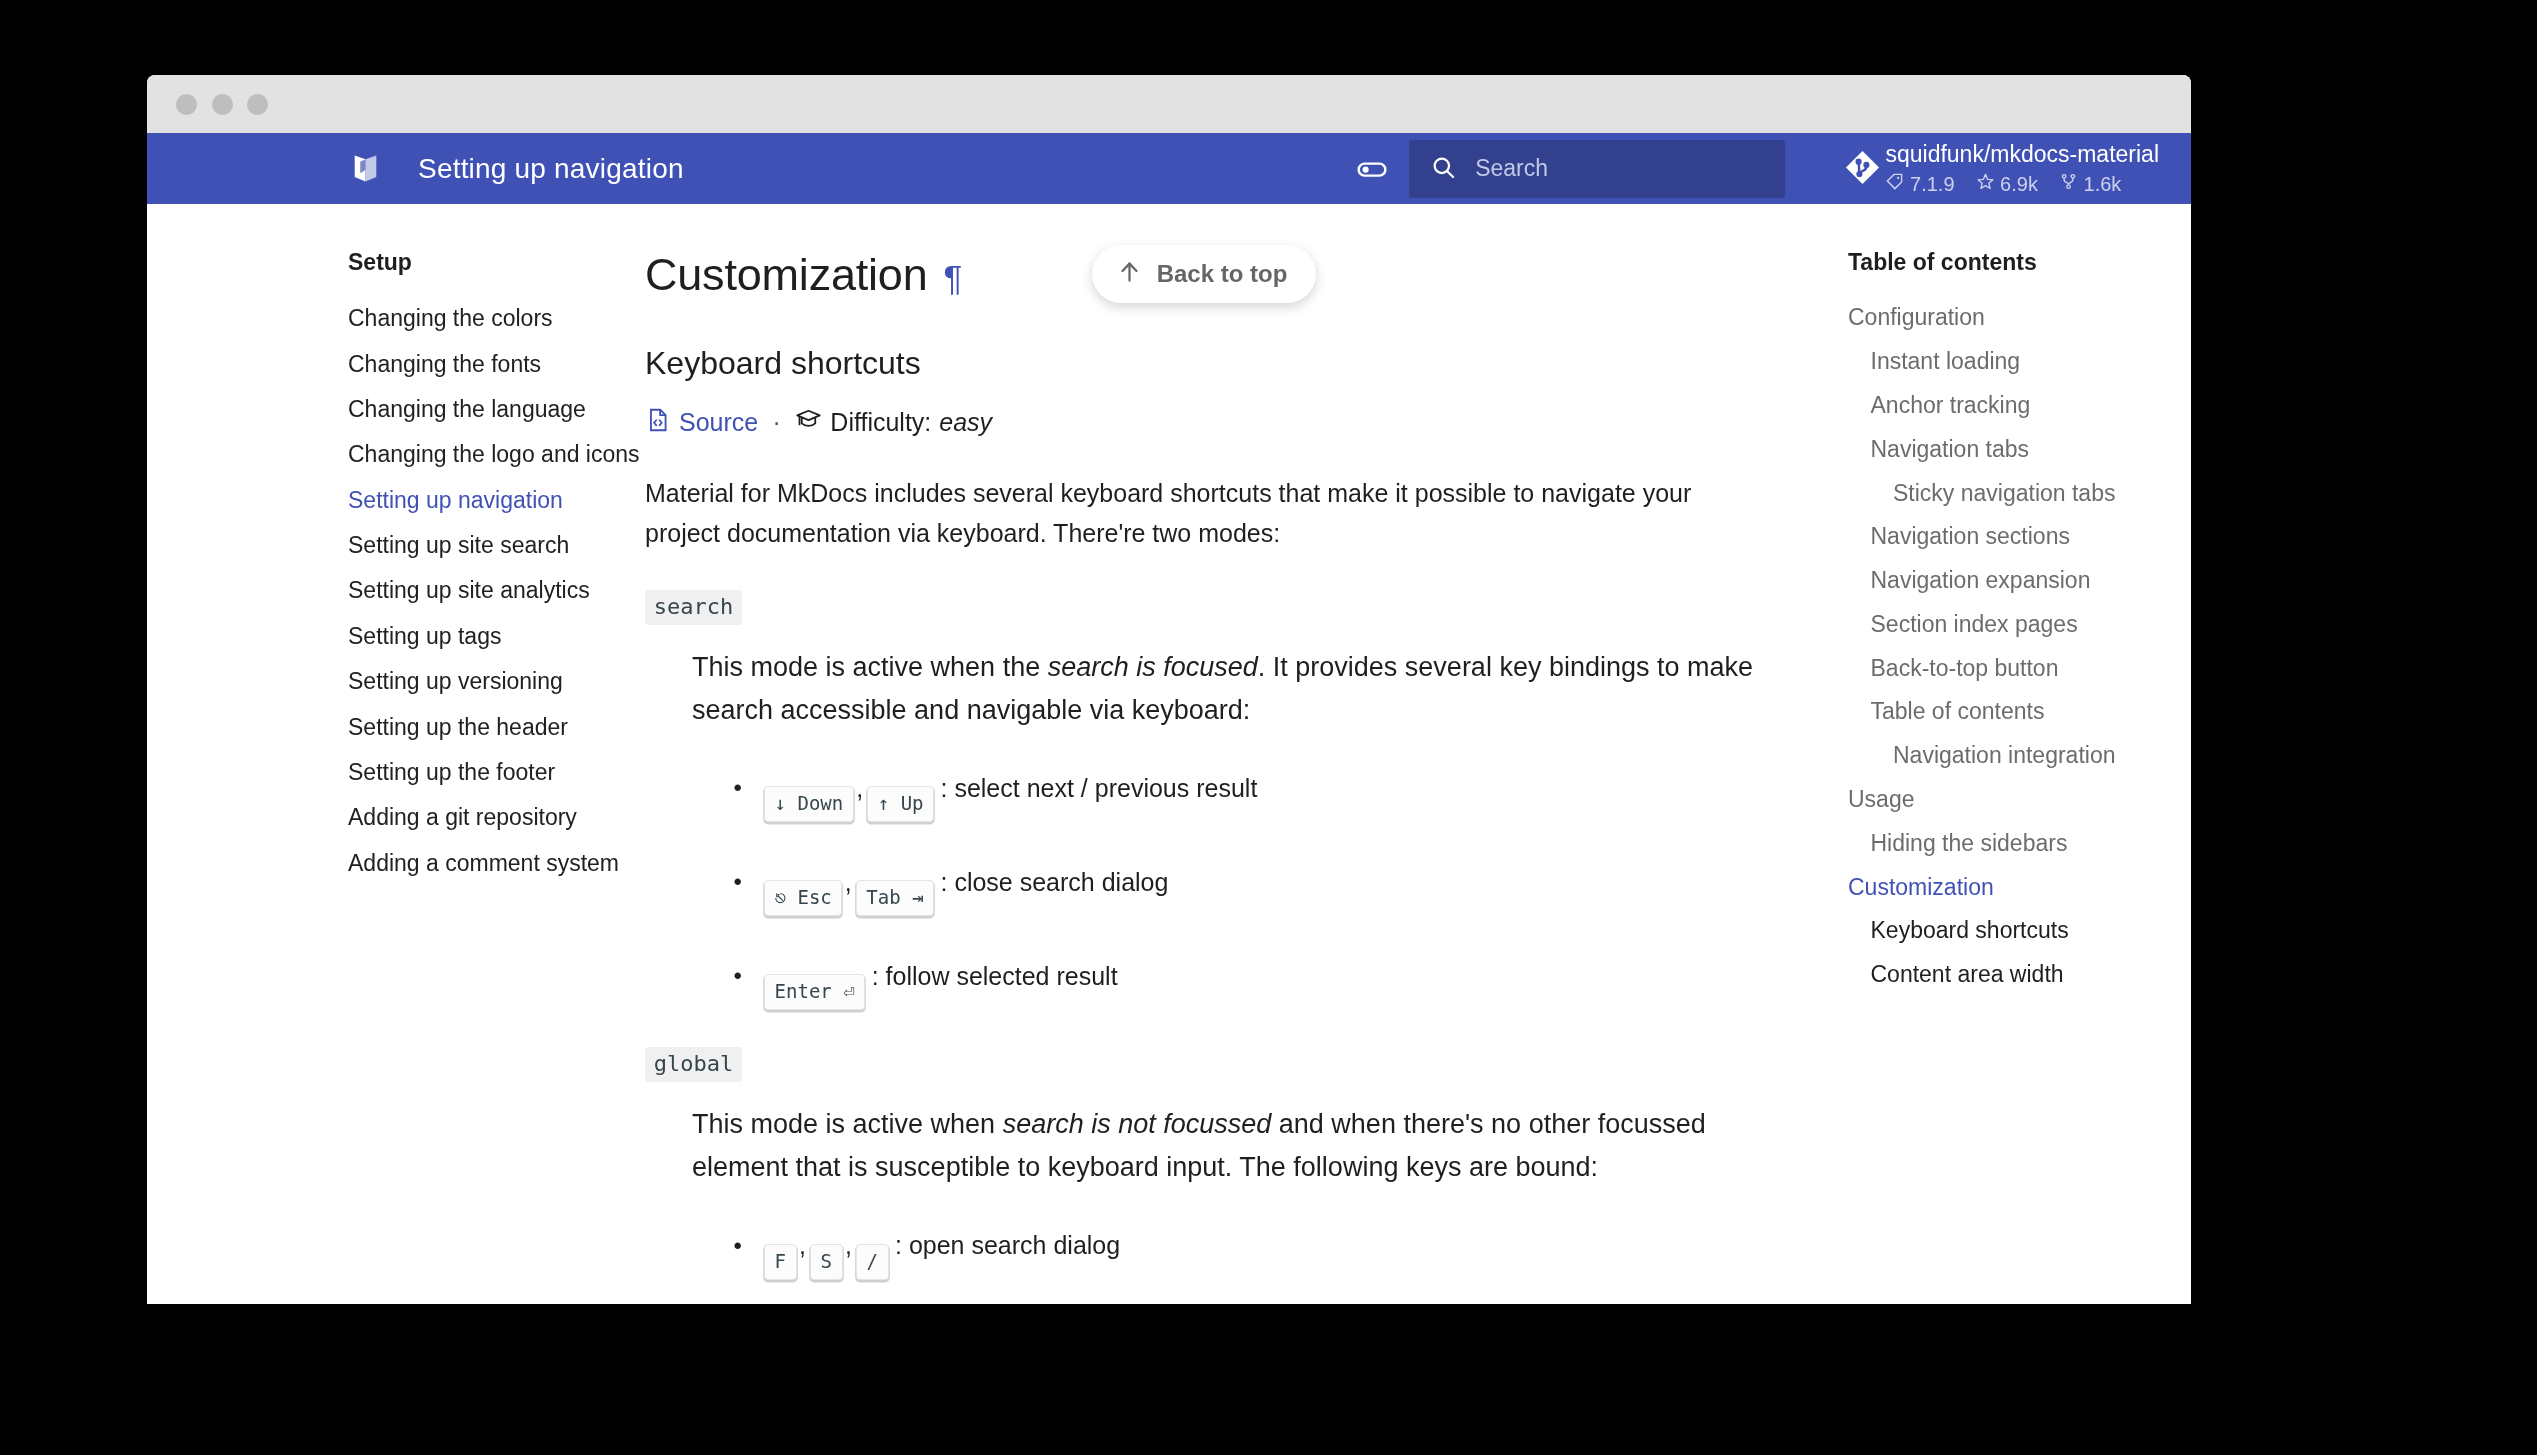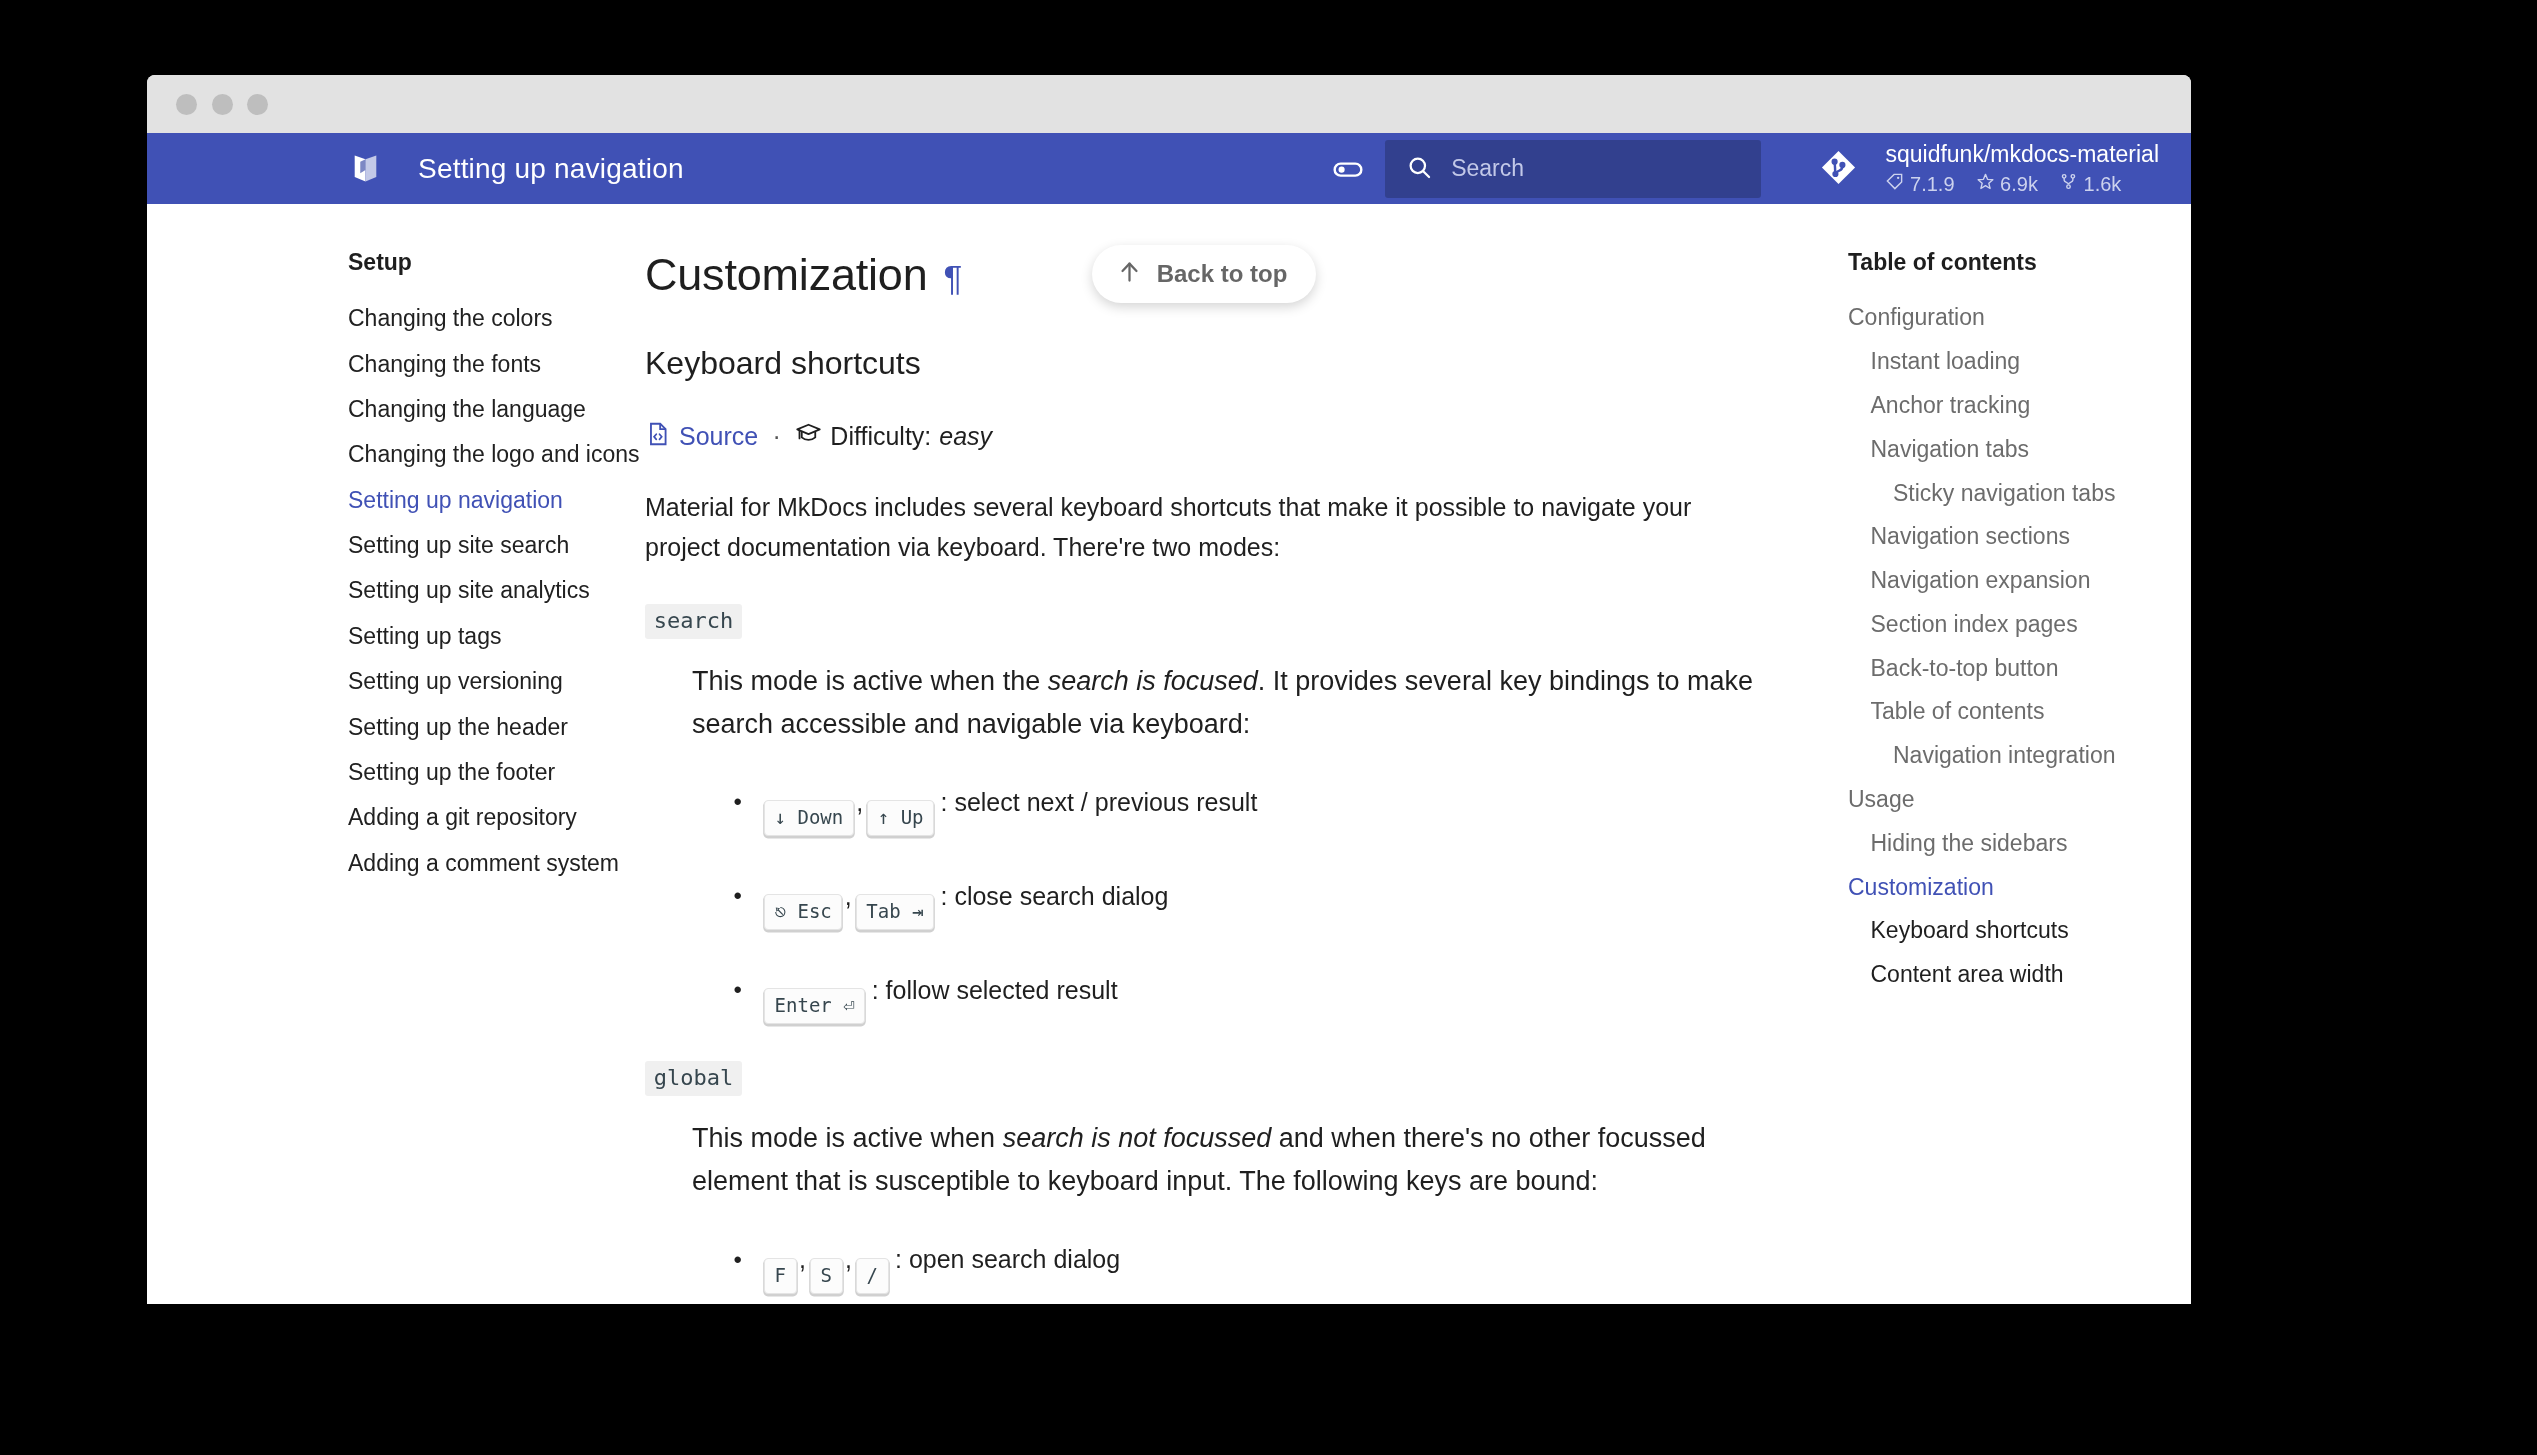--- a/index.html
+++ b/index.html
@@ -100,21 +100,21 @@
     font-size: 23px;
     width: 273px;
   }
   #search-input::placeholder { color: #c2c8e8; opacity: 1; }
 
   #repo-block {
     display: flex;
     align-items: center;
     margin-left: 58px;
     margin-right: 32px;
-    gap: 27px;
+    gap: 3px;
   }
   #repo-text { display: flex; flex-direction: column; gap: 4px; }
   #repo-name {
     color: #ffffff;
     font-size: 23px;
     white-space: nowrap;
   }
   #repo-facts {
     display: flex;
     gap: 21px;
@@ -174,21 +174,21 @@
     font-size: 35px;
     font-weight: 400;
   }
   #h2-title {
     font-size: 32px;
     font-weight: 400;
     color: #1f1f1f;
     margin-top: 44px;
   }
   #meta-line {
-    margin-top: 38px;
+    margin-top: 24px;
     font-size: 25px;
     color: #1f1f1f;
     display: flex;
     align-items: center;
     gap: 8px;
   }
   #meta-line a { color: #4051b5; text-decoration: none; }
   .meta-sep { color: #555; margin: 0 6.4px; }
 
   p.body-text {

